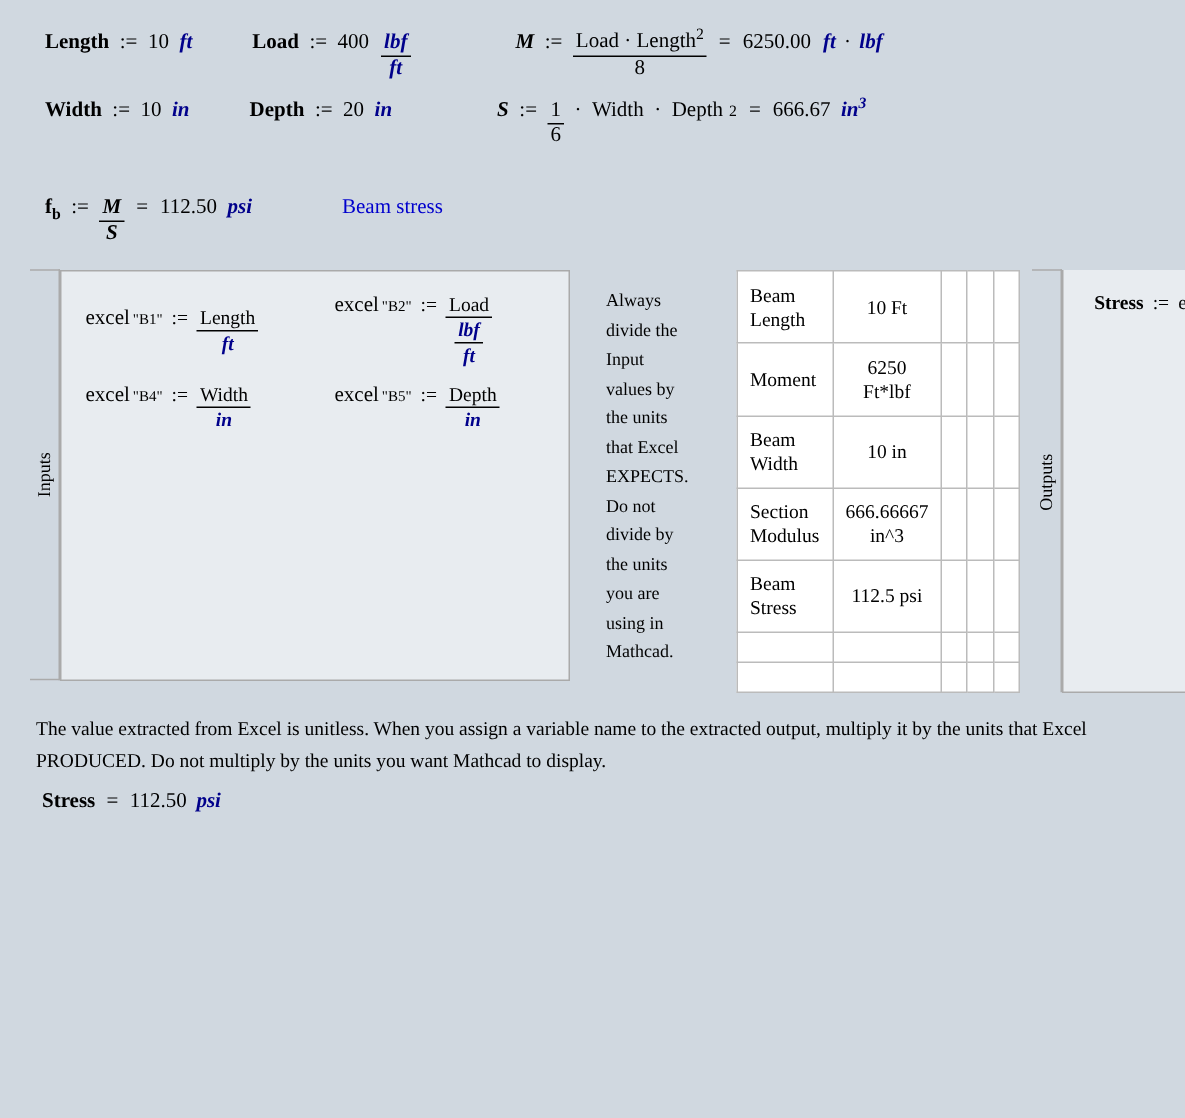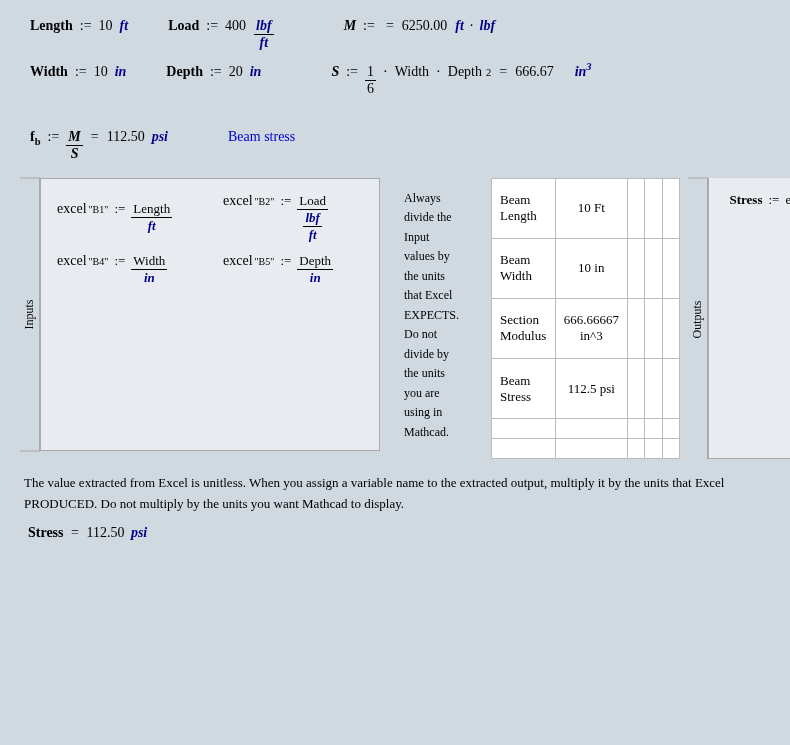--- a/index.html
+++ b/index.html
@@ -158,20 +158,28 @@
       <span>400</span>
       <span class="frac" style="margin-left:4px;">
         <span class="num blue-italic">lbf</span>
         <span class="den blue-italic">ft</span>
       </span>
     </div>
 
     <div class="formula-block" style="margin-left:30px;">
       <span style="font-weight:bold; font-style:italic;">M</span>
       <span style="margin:0 3px;">:=</span>
+      <span class="frac">
+        <span class="num">
+          <span>Load</span>
+          <span>·</span>
+          <span>Length</span><sup>2</sup>
+        </span>
+        <span class="den">8</span>
+      </span>
       <span style="margin:0 4px;">=</span>
       <span>6250.00</span>
       <span style="margin-left:4px;">
         <span class="blue-italic">ft</span>
         <span style="margin:0 2px;">·</span>
         <span class="blue-italic">lbf</span>
       </span>
     </div>
   </div>
 
@@ -198,21 +206,21 @@
         <span class="num">1</span>
         <span class="den">6</span>
       </span>
       <span style="margin: 0 3px;">·</span>
       <span>Width</span>
       <span style="margin:0 3px;">·</span>
       <span>Depth</span>
         <sup>2</sup>
       <span style="margin:0 4px;">=</span>
       <span>666.67</span>
-      <span class="blue-italic" style="margin-left:17px;">
+      <span class="blue-italic" style="margin-left:3px;">
         <span>in</span><sup>3</sup>
       </span>
     </div>
   </div>
 
   <div class="top-row" style="margin-bottom:0;margin-top:32px;">
     <div class="formula-block">
       <span style="font-weight:bold;">
         f<sub>b</sub>
       </span>
@@ -301,20 +309,27 @@
       <table class="data-table">
         <tbody id="table-body">
         <tr>
               <td>Beam Length</td>
               <td>10 Ft</td>
               <td></td>
               <td></td>
               <td></td>
             </tr>
             <tr>
+              <td>Moment</td>
+              <td>6250 Ft*lbf</td>
+              <td></td>
+              <td></td>
+              <td></td>
+            </tr>
+            <tr>
               <td>Beam Width</td>
               <td>10 in</td>
               <td></td>
               <td></td>
               <td></td>
             </tr>
             <tr>
               <td>Section Modulus</td>
               <td>666.66667 in^3</td>
               <td></td>

